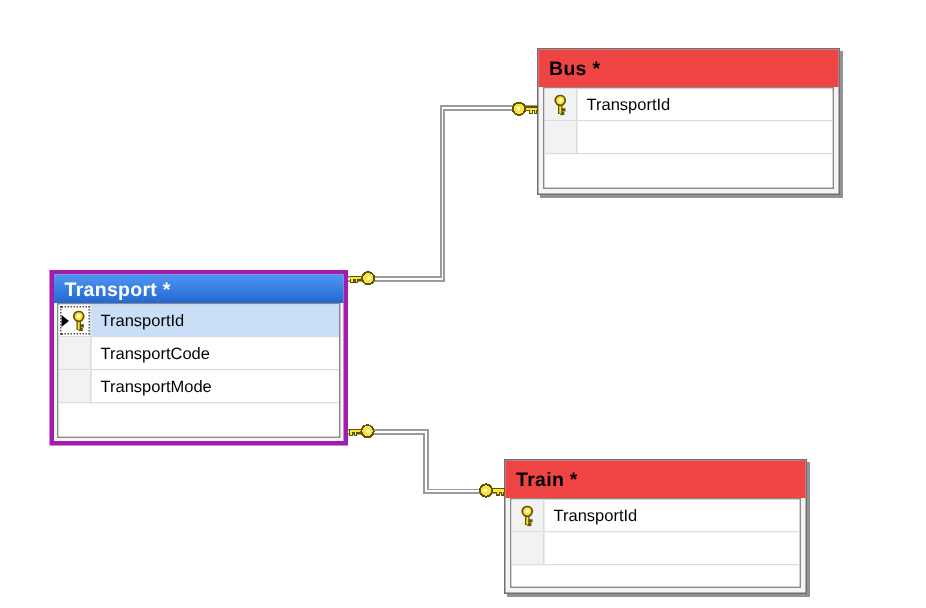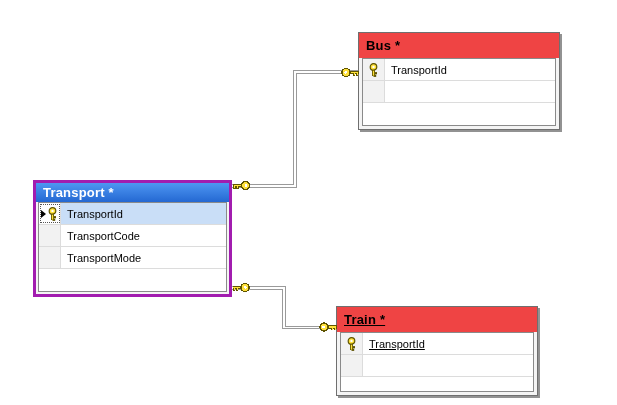--- a/index.html
+++ b/index.html
@@ -47,21 +47,21 @@
   .filler { flex:1; background:#ffffff; }
 
   .arrow-right {
     width:0; height:0; display:inline-block;
     border-left:5px solid #000; border-top:4px solid transparent; border-bottom:4px solid transparent;
   }
 
   
   #tbl-transport { left:33px;  top:180px; width:199px; height:117px; }
   #tbl-bus       { left:358px; top:32px;  width:202px; height:98px;  }
-  #tbl-train     { left:336px; top:306px; width:202px; height:90px;text-decoration:underline;  }
+  #tbl-train     { left:336px; top:306px; width:202px; height:90px;  }
 
   
   #connector-layer { position:absolute; left:0; top:0; z-index:5; pointer-events:none; }
 </style>
 </head>
 <body>
 
 <div id="canvas">
 
   <div class="table-window selected" id="tbl-transport">

